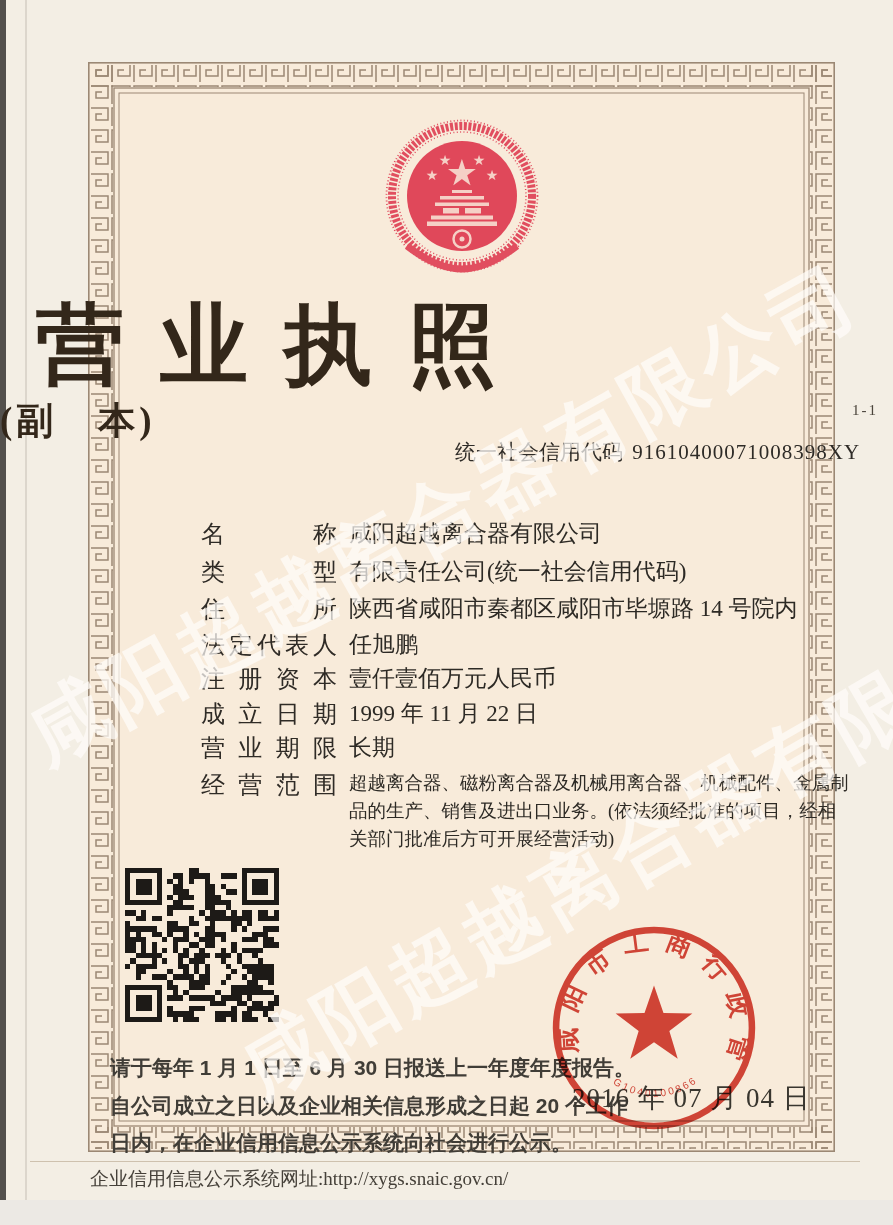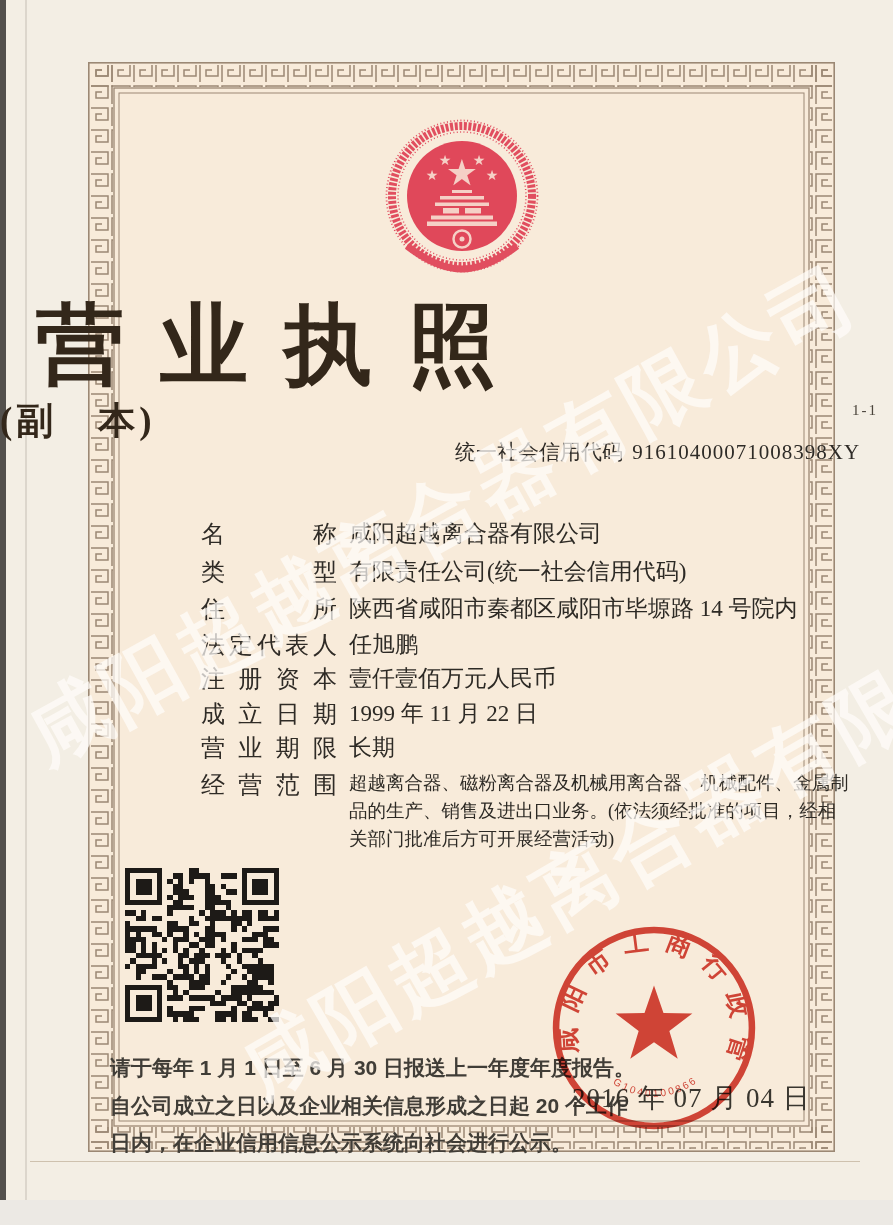--- a/index.html
+++ b/index.html
@@ -497,20 +497,21 @@
     <circle cx="105" cy="105" r="97" fill="none" stroke="#d23a2e" stroke-width="6.5"></circle>
     <polygon fill="#d23a2e" points="105,63 114.4,90.1 143,90.6 120.2,107.9 128.5,135.4 105,119 81.5,135.4 89.8,107.9 67,90.6 95.6,90.1"></polygon>
     <text font-size="25" fill="#d23a2e" letter-spacing="14" font-family="Liberation Sans, sans-serif" font-weight="bold">
       <textPath href="#sealTopArc" startOffset="14">咸阳市工商行政管理局</textPath>
     </text>
     <text font-size="10" fill="#d23a2e" letter-spacing="2.5" font-family="Liberation Sans, sans-serif">
       <textPath href="#sealBottomArc" startOffset="12">G1040100866</textPath>
     </text>
   </svg>
 
+  <div class="footer-left">企业信用信息公示系统网址:http://xygs.snaic.gov.cn/</div>
 
   <div class="panel-fade"></div>
 
   <div class="wm wm1">咸阳超越离合器有限公司</div>
   <div class="wm wm2">咸阳超越离合器有限公司</div>
 
   <div class="bottom-strip"></div>
 </div>
 
 </body></html>

